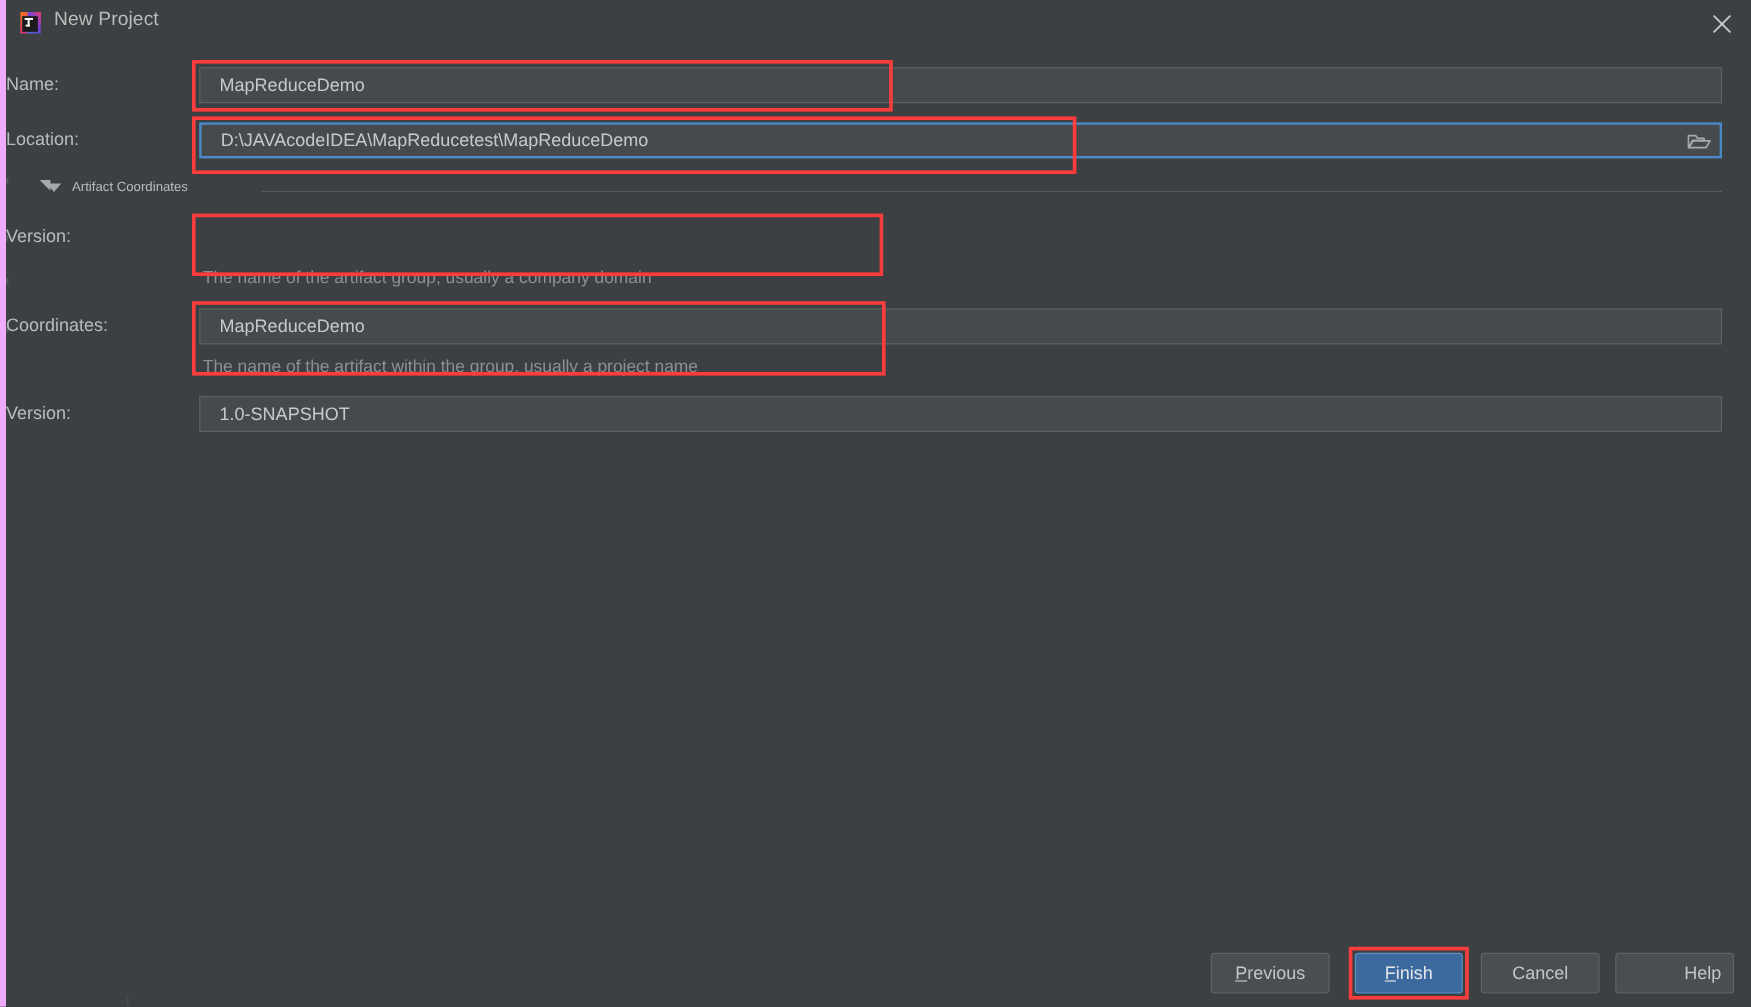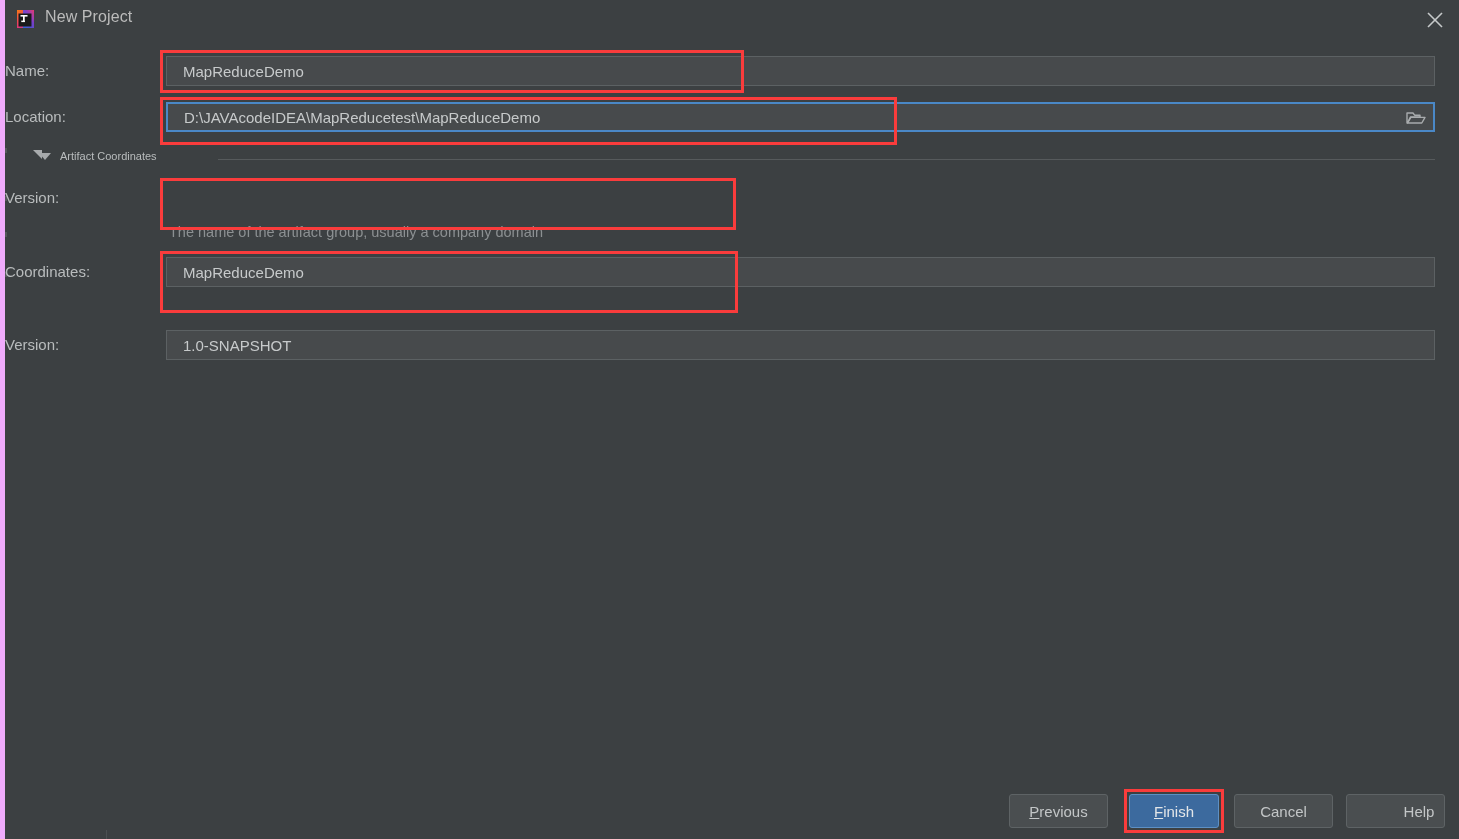--- a/index.html
+++ b/index.html
@@ -230,20 +230,21 @@
     <span class="section-title">Artifact Coordinates</span>
   </div>
   <div class="section-rule" style="left:213px; top:159px; width:1217px;"></div>
 
   <div class="form-label" style="left:0px; top:189px; width:145px;">Version:</div>
   <div class="hint" style="left:164px; top:224px;">The name of the artifact group, usually a company domain</div>
   <div class="redbox" style="left:155px; top:178px; width:576px; height:52px;"></div>
 
   <div class="form-label" style="left:0px; top:263px; width:145px;">Coordinates:</div>
   <input class="text-field" style="left: 161px; top: 257px; width: 1269px;" readonly="" value="MapReduceDemo">
+  <div class="hint" style="left:164px; top:298px;">The name of the artifact within the group, usually a project name</div>
   <div class="redbox" style="left:155px; top:251px; width:578px; height:62px;"></div>
 
   <div class="form-label" style="left:0px; top:336px; width:145px;">Version:</div>
   <input class="text-field" style="left: 161px; top: 330px; width: 1269px;" readonly="" value="1.0-SNAPSHOT">
 
   <div class="btn" style="left:1004px; top:794px; width:99px;">
     <span class="mn">P</span>
       <span>revious</span>
   </div>
 

